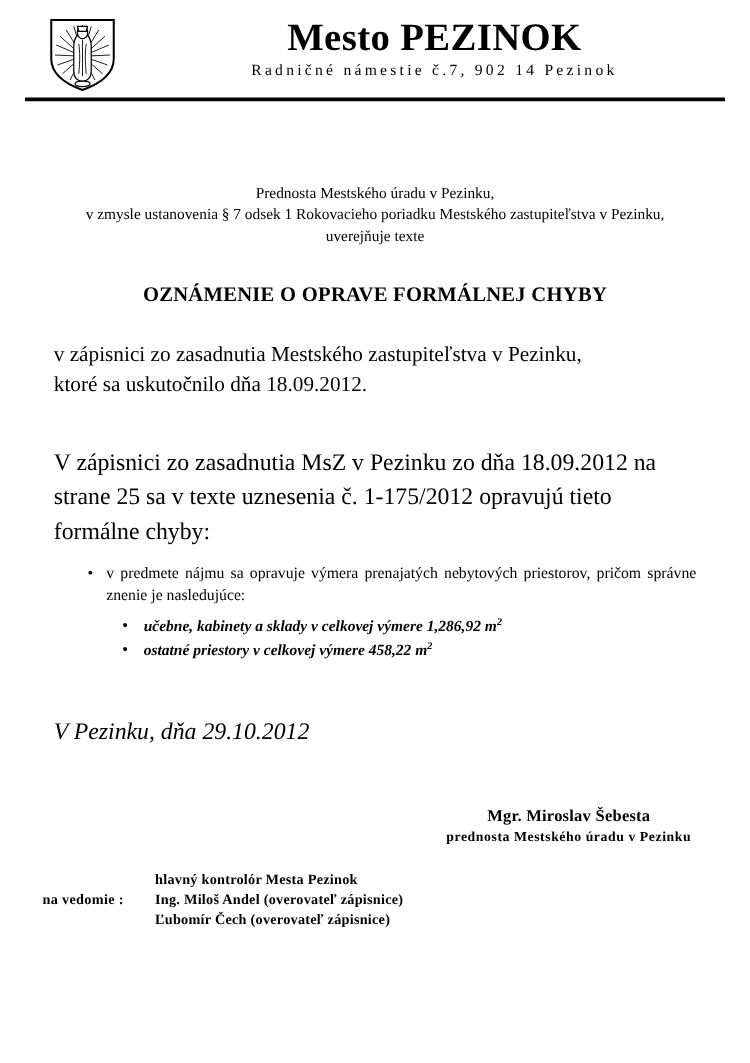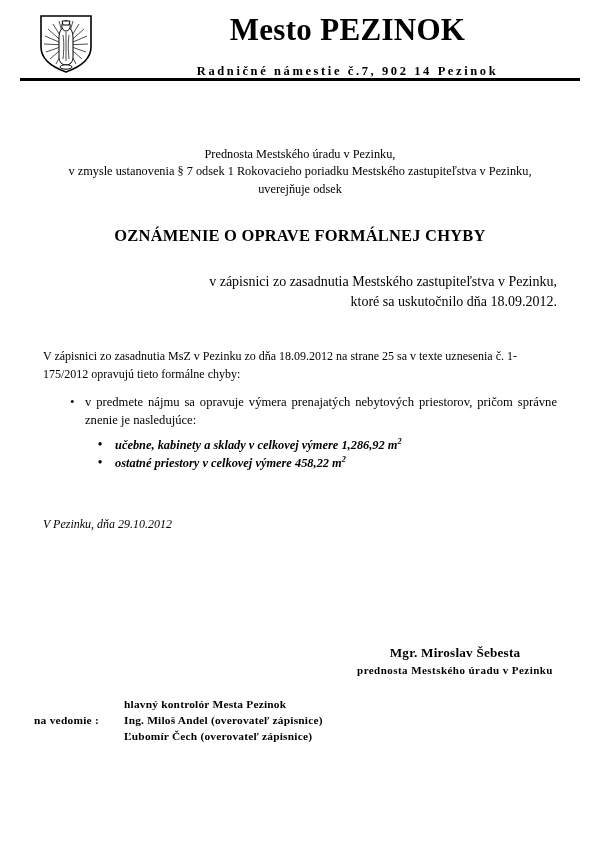--- a/index.html
+++ b/index.html
@@ -46,23 +46,23 @@
   }
   .lh-title {
     font-size: 31px;
     font-weight: bold;
     line-height: 1.03;
     letter-spacing: 0.3px;
     white-space: nowrap;
   }
   .lh-sub {
     font-size: 12.5px;
-    font-weight: bold;
+    font-weight: normal;
     letter-spacing: 2.6px;
-    margin-top: 18px;
+    margin-top: 3px;
     white-space: nowrap;
   }
   .lh-rule {
     position: absolute;
     left: 20px;
     top: 78px;
     width: 560px;
     height: 3px;
     background: #000000;
   }
@@ -86,28 +86,28 @@
 
   .doc-title {
     text-align: center;
     font-size: 16.5px;
     font-weight: bold;
     letter-spacing: 0.2px;
     margin-top: 28px;
   }
 
   .subtitle {
-    text-align: right;
-    font-size: 14px;
+    text-align: left;
+    font-size: 17px;
     line-height: 1.42;
     margin-top: 26px;
   }
 
   .para {
-    font-size: 12px;
+    font-size: 19px;
     line-height: 1.45;
     text-align: left;
     margin-top: 36px;
   }
   .para-closing { margin-top: 34px; }
   .para-place   { margin-top: 43px; font-style: italic; }
 
   ul.lvl1 {
     list-style: none;
     margin: 11px 0 0 0;
@@ -251,21 +251,21 @@
     </div>
 
     <div class="lh-rule"></div>
   </div>
 
   <div class="content">
 
     <div class="intro">
       <div>Prednosta Mestského úradu v Pezinku,</div>
       <div>v zmysle ustanovenia § 7 odsek 1 Rokovacieho poriadku Mestského zastupiteľstva v Pezinku,</div>
-      <div>uverejňuje odsek</div>
+      <div>uverejňuje texte</div>
     </div>
 
     <div class="doc-title">OZNÁMENIE O OPRAVE FORMÁLNEJ CHYBY</div>
 
     <div class="subtitle">
       <div>v zápisnici zo zasadnutia Mestského zastupiteľstva v Pezinku,</div>
       <div>ktoré sa uskutočnilo dňa 18.09.2012.</div>
     </div>
 
     <div class="para">V zápisnici zo zasadnutia MsZ v Pezinku zo dňa 18.09.2012 na strane 25 sa v texte uznesenia č. 1-175/2012 opravujú tieto formálne chyby:</div>

